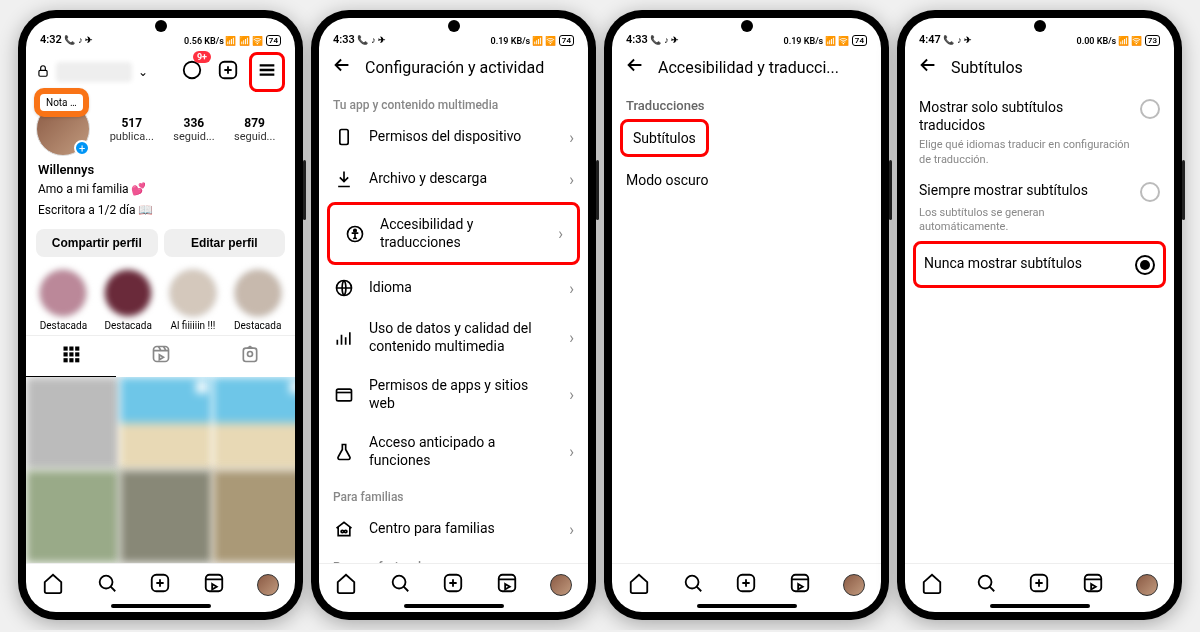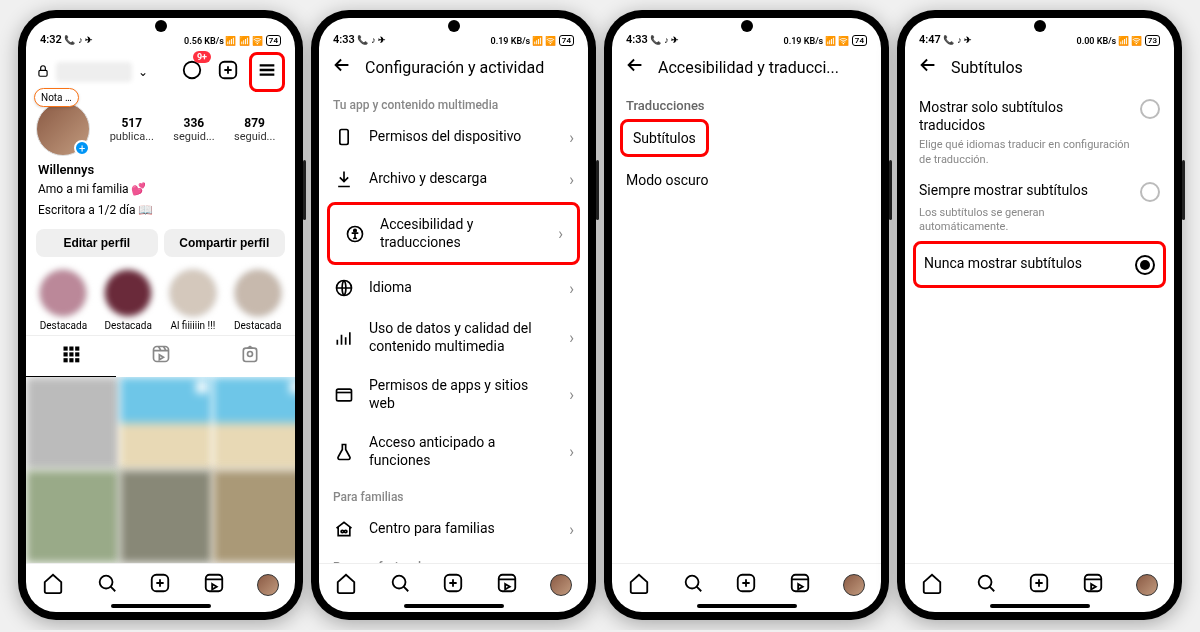--- a/index.html
+++ b/index.html
@@ -101,21 +101,21 @@
     background: linear-gradient(135deg,#8a5a44,#c29b7f);
     border: 1px solid #ddd;
   }
   .avatar-plus {
     position:absolute; bottom:0; right:4px;
     width:16px; height:16px; background:#0095f6; border:2px solid #fff;
     border-radius:50%; color:#fff; font-size:11px; line-height:13px; text-align:center;
   }
   .note {
     position:absolute; top:-14px; left:-2px;
-    background:#fff; border:1px solid #f97316; border-radius:10px;
+    background:#fff; border:6px solid #f97316; border-radius:10px;
     font-size:10px; padding:3px 6px; box-shadow:0 1px 3px rgba(0,0,0,.15);
   }
   .stats { flex:1; display:flex; justify-content:space-around; text-align:center; }
   .stat .num { font-weight:700; font-size:12px; }
   .stat .lbl { font-size:11px; color:#333; }
   .display-name { padding: 2px 12px; font-size:13px; font-weight:600; }
   .bio { padding: 2px 12px; font-size:12px; line-height:1.4; }
   .btn-row { display:flex; gap:6px; padding:8px 10px; }
   .btn-row button {
     flex:1; background:#efefef; border:none; border-radius:8px;
@@ -244,22 +244,22 @@
         <div class="lbl">seguid...</div>
       </div>
     </div>
   </div>
 
   <div class="display-name">Willennys</div>
   <div class="bio">Amo a mi familia 💕</div>
   <div class="bio">Escritora a 1/2 día 📖</div>
 
   <div class="btn-row">
+    <button>Compartir perfil</button>
     <button>Editar perfil</button>
-    <button>Compartir perfil</button>
   </div>
 
   <div class="highlights">
     <div class="hl">
           <div class="hl-circ"></div>
           <div class="hl-lbl">Destacada</div>
         </div>
     <div class="hl">
           <div class="hl-circ"></div>
           <div class="hl-lbl">Destacada</div>

